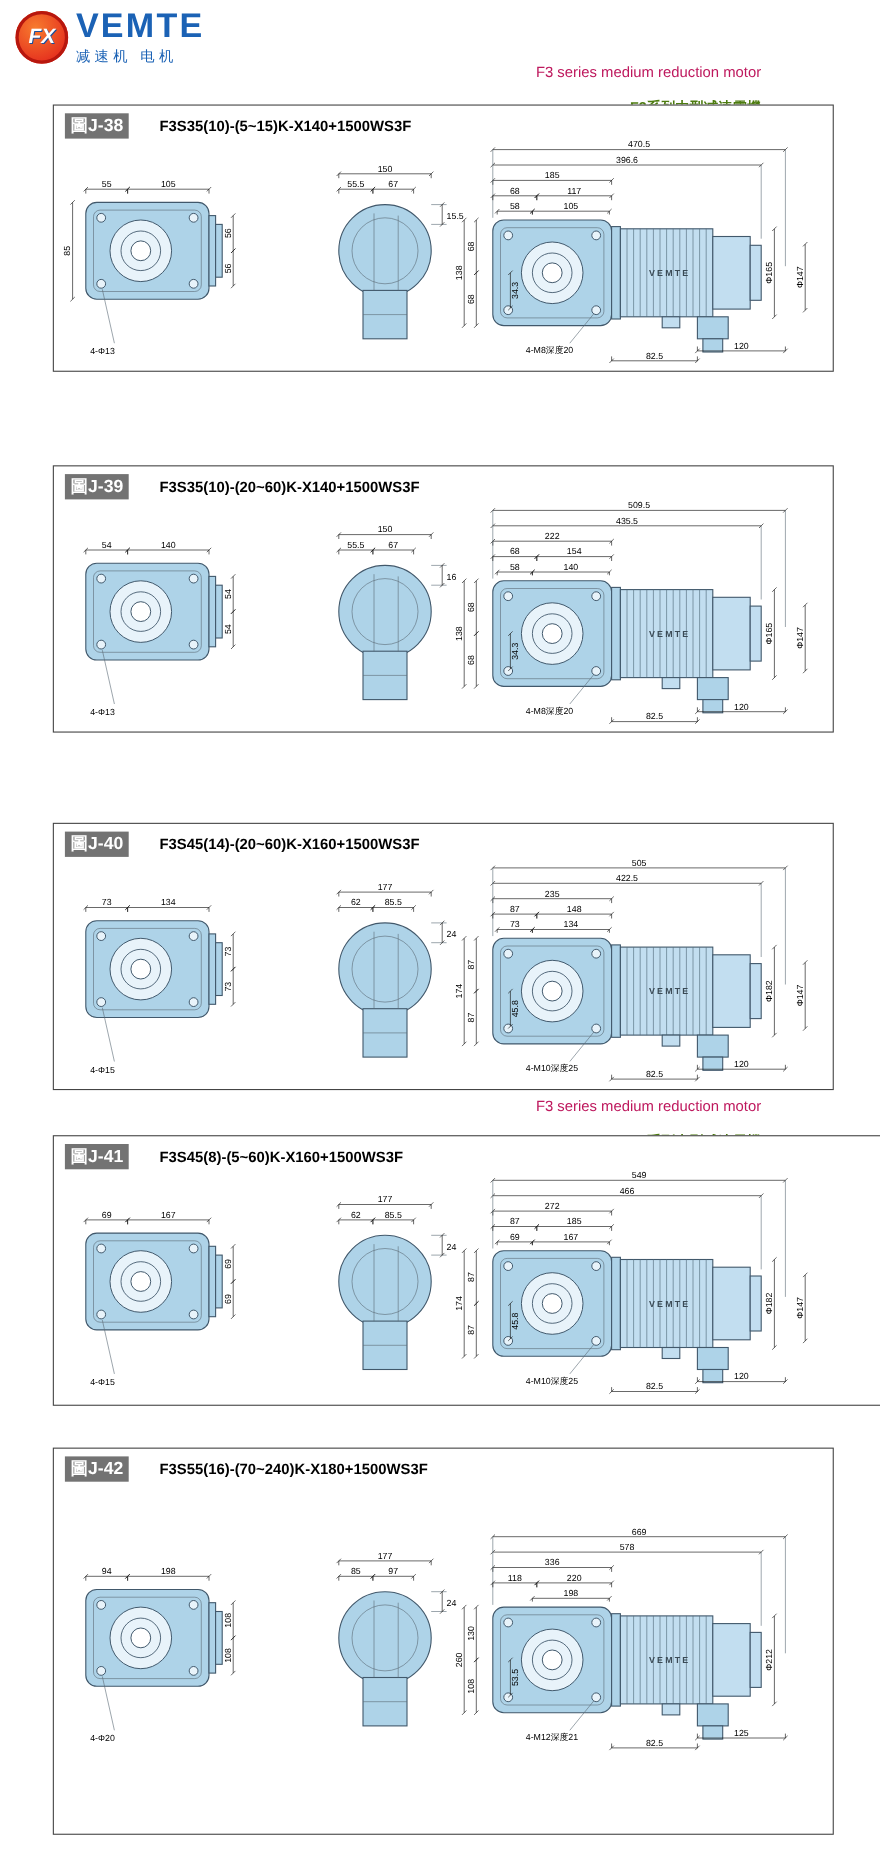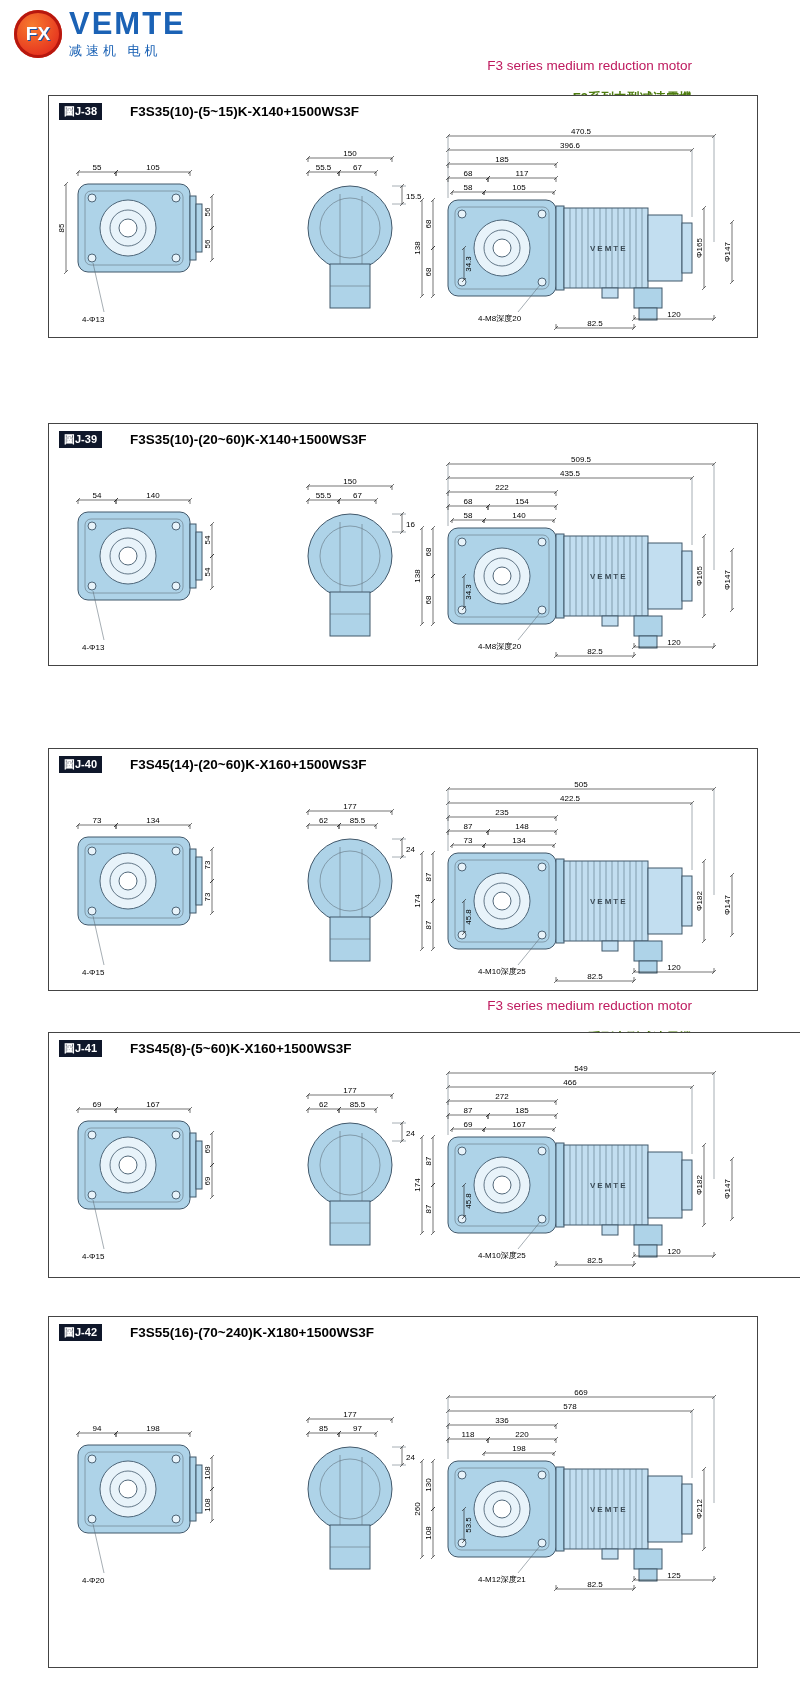--- a/index.html
+++ b/index.html
@@ -6,35 +6,35 @@
   body{width:800px;height:1700px;position:relative;overflow:hidden;
        font-family:"Liberation Sans",sans-serif;}
   .page{position:absolute;inset:0;background:#fff;}
 
   
   .logo{position:absolute;left:14px;top:8px;display:flex;align-items:center;gap:7px;}
   .logo-circle{width:48px;height:48px;border-radius:50%;
     background:radial-gradient(circle at 38% 32%, #f77b2e 0%, #e6341f 70%, #c11d12 100%);
     box-shadow:inset 0 0 0 3px #b7170e;
     display:flex;align-items:center;justify-content:center;
-    color:#fff;font-weight:bold;font-size:19px;}
+    color:#fff;font-weight:bold;font-style:italic;font-size:19px;}
   .logo-circle span{text-shadow:1px 1px 0 #1b4f9c;}
   .brand{color:#1b62b5;font-weight:bold;font-size:31px;line-height:1.05;letter-spacing:2px;}
   .brand-sub{color:#1b62b5;font-weight:normal;font-size:13px;letter-spacing:4px;margin-top:1px;}
 
   .series-title{position:absolute;text-align:right;}
   .series-title .en{font-size:13.5px;color:#be185d;margin-top:16px;}
   .series-title .zh{font-size:13px;font-weight:bold;color:#4d7c0f;margin-top:16px;}
   .series-title.top{right:108px;top:42px;}
   .series-title.mid{right:108px;top:982px;}
 
   
   .panel{position:absolute;left:48px;width:708px;border:1.2px solid #444;background:#fff;}
   .panel-head{position:absolute;left:10px;top:7px;display:flex;align-items:center;gap:4px;z-index:2;}
-  .tag{background:#0f172a;color:#fff;font-weight:bold;font-size:11px;padding:1px 5px;white-space:nowrap;text-align:center;}
+  .tag{background:#737373;color:#fff;font-weight:bold;font-size:16px;padding:1px 5px;white-space:nowrap;text-align:center;}
   .model{font-weight:bold;font-size:13.5px;color:#000;white-space:nowrap;margin-left:24px;}
   svg.drawing{position:absolute;left:1px;top:26px;display:block;}
 
   
   .drawing .part{fill:#aed3e8;stroke:#41586b;stroke-width:1;}
   .drawing .part2{fill:#c2def0;stroke:#41586b;stroke-width:1;}
   .drawing .hole{fill:#e8f3fa;stroke:#41586b;stroke-width:.9;}
   .drawing .ring{fill:none;stroke:#41586b;stroke-width:.8;}
   .drawing .shaft{fill:#fff;stroke:#41586b;stroke-width:.9;}
   .drawing .thin{stroke:#5c6b76;stroke-width:.55;fill:none;}

